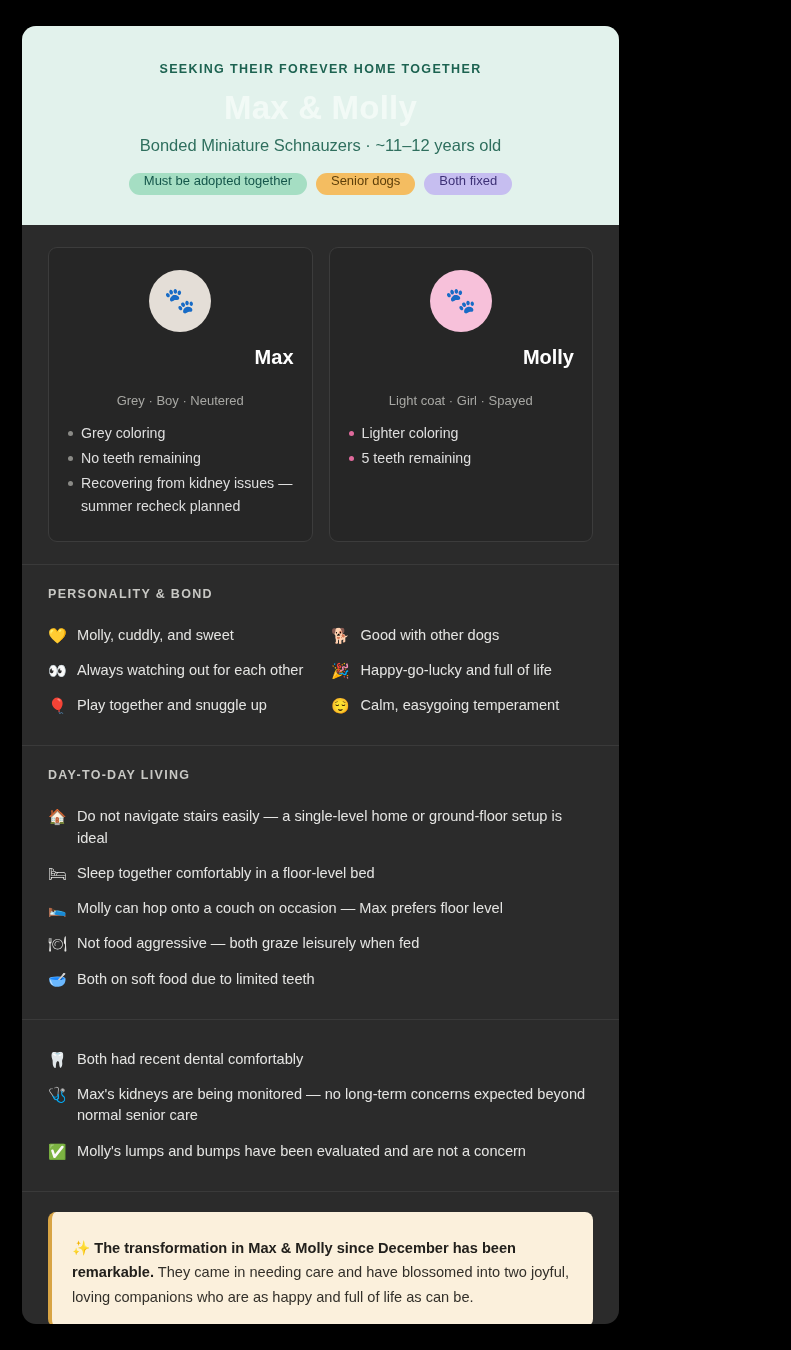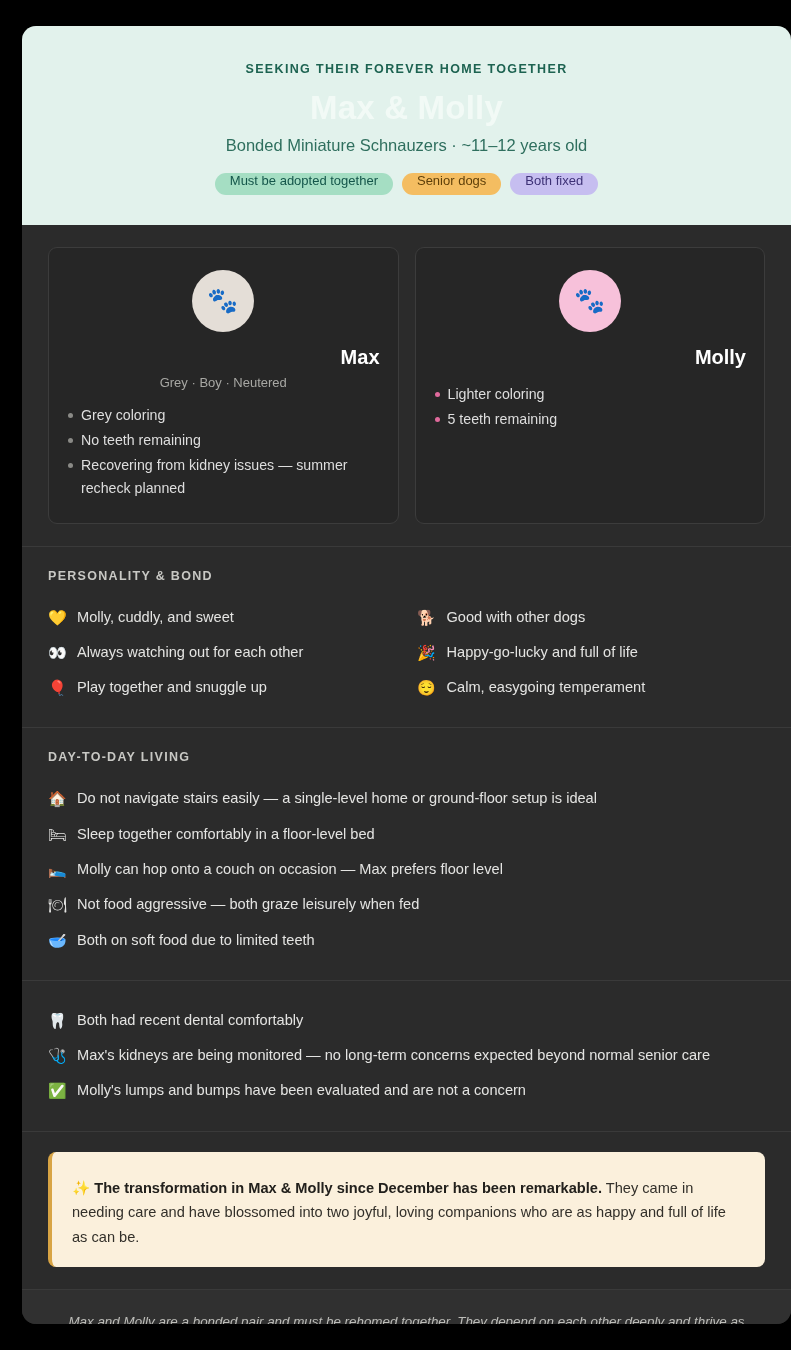--- a/index.html
+++ b/index.html
@@ -9,21 +9,21 @@
     height: 1350px;
     background: #000000;
     font-family: "Liberation Sans", sans-serif;
     -webkit-font-smoothing: antialiased;
   }
 
   .page-frame {
     position: absolute;
     left: 22px;
     top: 26px;
-    width: 769px;
+    width: 597px;
     height: 1298px;
     background: #2b2b2b;
     border-radius: 14px;
     overflow: hidden;
   }
 
   
   .hero {
     background: #e2f2ec;
     padding: 36px 30px 30px 30px;
@@ -110,21 +110,21 @@
     text-align: right;
     font-size: 20px;
     font-weight: bold;
     color: #ffffff;
     margin-top: 14px;
   }
   .dog-meta {
     text-align: center;
     font-size: 13px;
     color: #a8a8a4;
-    margin-top: 6px;
+    margin-top: 24px;
   }
   .dog-traits {
     list-style: none;
     margin-top: 14px;
   }
   .dog-traits li {
     font-size: 14.2px;
     color: #dedede;
     line-height: 1.63;
     padding-left: 14px;
@@ -223,20 +223,21 @@
         <ul class="dog-traits traits-max">
           <li>Grey coloring</li>
           <li>No teeth remaining</li>
           <li>Recovering from kidney issues — summer recheck planned</li>
         </ul>
       </div>
 
       <div class="dog-card">
         <div class="dog-avatar avatar-molly">🐾</div>
         <div class="dog-name">Molly</div>
+        <div class="dog-meta">Light coat · Girl · Spayed</div>
         <ul class="dog-traits traits-molly">
           <li>Lighter coloring</li>
           <li>5 teeth remaining</li>
         </ul>
       </div>
 
     </div>
   </div>
 
   <div class="section">

